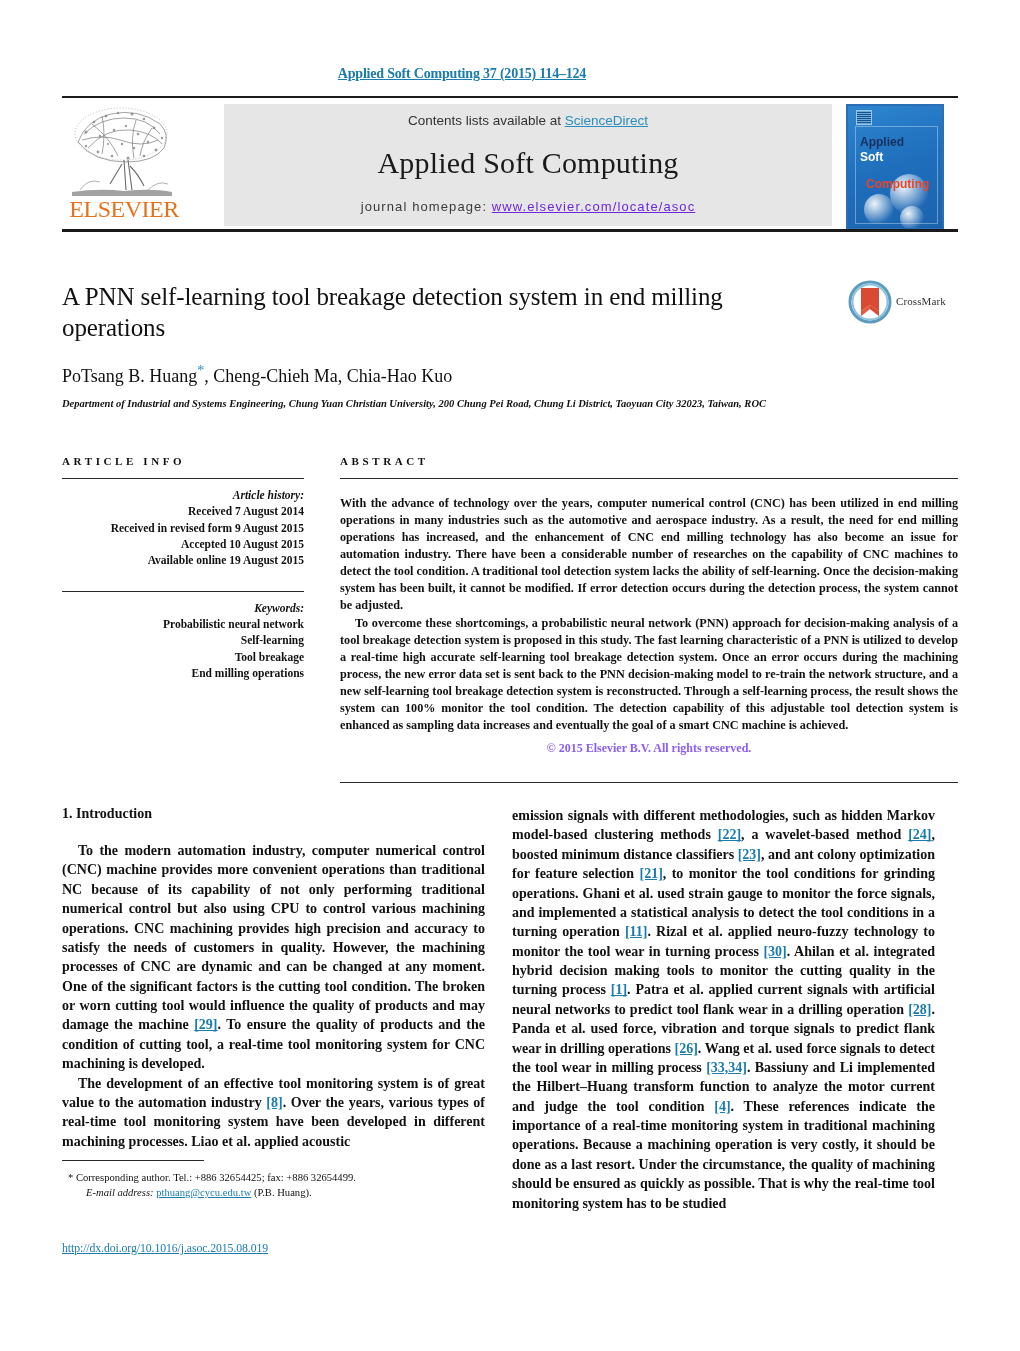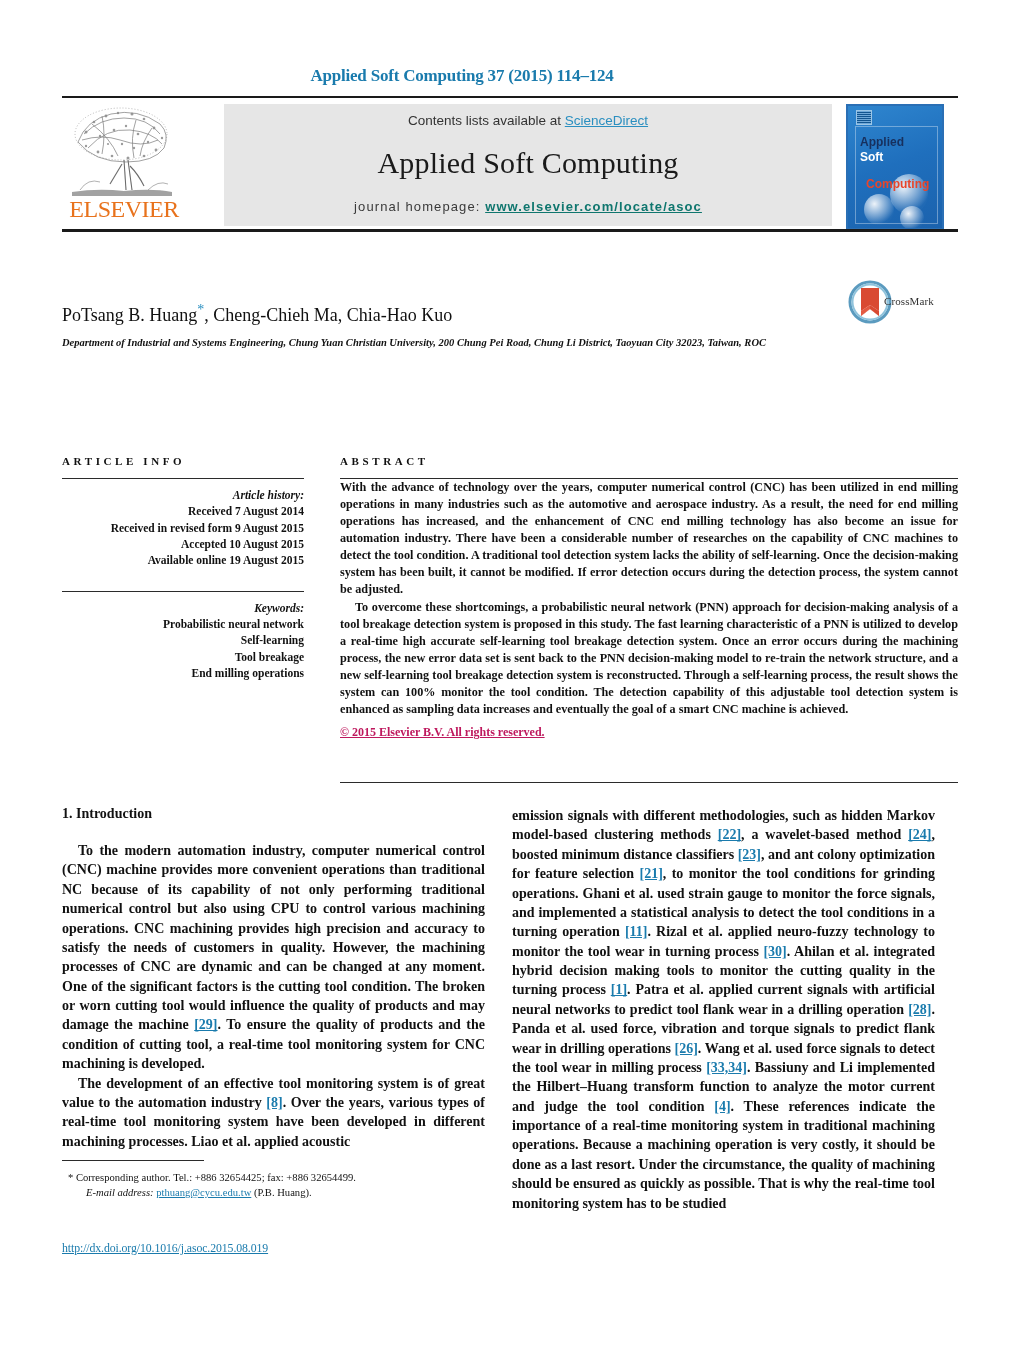--- a/index.html
+++ b/index.html
@@ -24,23 +24,24 @@
 
   
   .running-head {
     position: absolute;
     top: 66px;
     left: 0;
     width: 924px;
     text-align: center;
     font-family: "Liberation Serif", serif;
     font-weight: bold;
-    font-size: 17px;
+    font-size: 14px;
     letter-spacing: -0.2px;
     color: #1a7bad;
+    text-decoration: underline;
   }
 
   
   .masthead {
     position: absolute;
     left: 62px;
     top: 96px;
     width: 896px;
     height: 135px;
   }
@@ -111,22 +112,21 @@
     position: absolute;
     left: 0; top: 95px;
     width: 608px;
     text-align: center;
     font-family: "Liberation Sans", sans-serif;
     font-size: 13px;
     letter-spacing: 1.1px;
     color: #3a3a3a;
   }
   .homepage-line .url {
-    color: #0f766e;
-    font-weight: bold;
+    color: #6d28d9;
   }
   .cover-thumb {
     position: absolute;
     left: 784px;
     top: 8px;
     width: 94px;
     height: 122px;
     border: 2px solid #2a6fb5;
     background: linear-gradient(160deg, #2f86cf 0%, #1f6fbd 48%, #1b62ad 100%);
     overflow: hidden;
@@ -214,21 +214,21 @@
     width: 110px;
     height: 48px;
   }
   .cm-badge {
     position: absolute;
     left: 0; top: 0;
     width: 44px; height: 44px;
   }
   .cm-label {
     position: absolute;
-    left: 36px;
+    left: 48px;
     top: 15px;
     font-family: "Liberation Serif", serif;
     font-size: 11px;
     color: #333333;
     letter-spacing: 0.1px;
   }
 
   
   .info-abstract {
     position: absolute;
@@ -263,38 +263,37 @@
     font-weight: bold;
     font-size: 11.5px;
     line-height: 1.42;
     color: #111111;
     text-align: right;
   }
   .hist-block { margin-top: 8px; }
   .kw-block { margin-top: 8px; }
   .ital { font-style: italic; }
   .abs-body {
-    margin-top: 0;
+    margin-top: 16px;
     font-family: "Liberation Serif", serif;
     font-weight: bold;
     font-size: 12.2px;
     line-height: 1.4;
     text-align: justify;
     color: #111111;
   }
   .abs-body p { margin: 0; }
   .abs-body p + p { text-indent: 15px; }
   .copyright {
     margin-top: 7px;
-    text-align: left;
+    text-align: center;
     font-family: "Liberation Serif", serif;
     font-weight: bold;
     font-size: 12px;
-    color: #be185d;
-    text-decoration: underline;
+    color: #8b5cf6;
   }
   .rule-mid {
     position: absolute;
     left: 340px;
     top: 782px;
     width: 618px;
     height: 1px;
     background: #2b2b2b;
   }
 
@@ -457,20 +456,21 @@
       <div class="bubble b3"></div>
       <div class="cover-t1">Applied</div>
       <div class="cover-t2">Soft</div>
       <div class="cover-t3">Computing</div>
     </div>
 
     <div class="masthead-rule-bottom"></div>
   </div>
 
   <div class="title-block">
+    <div class="art-title">A PNN self-learning tool breakage detection system in end milling operations</div>
     <div class="authors">
       <span>PoTsang B. Huang</span><span class="star">*</span><span>, Cheng-Chieh Ma, Chia-Hao Kuo</span>
     </div>
     <div class="affiliation">Department of Industrial and Systems Engineering, Chung Yuan Christian University, 200 Chung Pei Road, Chung Li District, Taoyuan City 32023, Taiwan, ROC</div>
   </div>
 
   <div class="crossmark">
     <svg class="cm-badge" viewBox="0 0 44 44">
       <circle cx="22" cy="22" r="20" fill="#ffffff" stroke="#5b9bbf" stroke-width="3"></circle>
       <circle cx="22" cy="22" r="17.5" fill="none" stroke="#8fc3dc" stroke-width="2"></circle>

